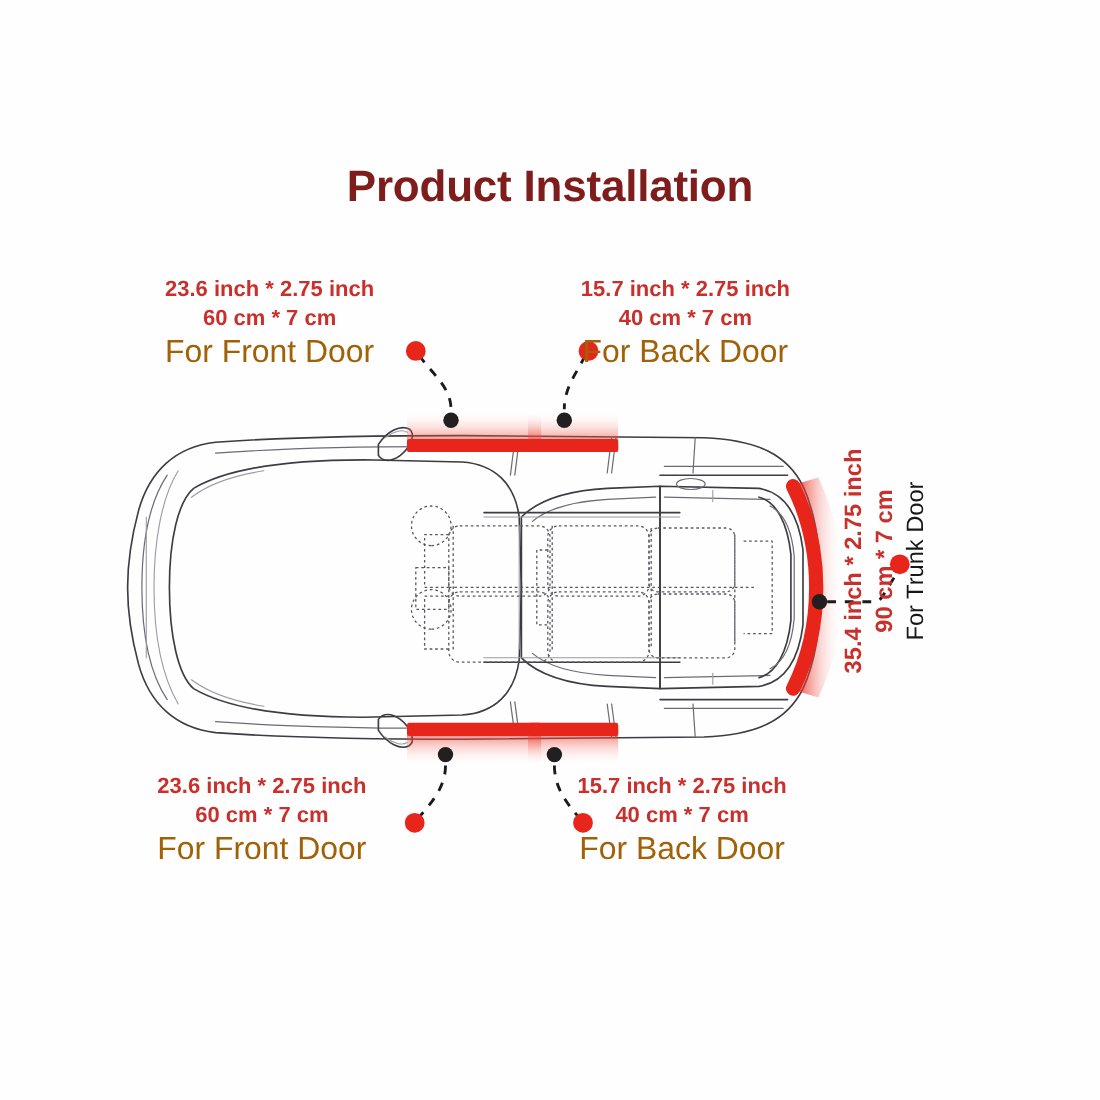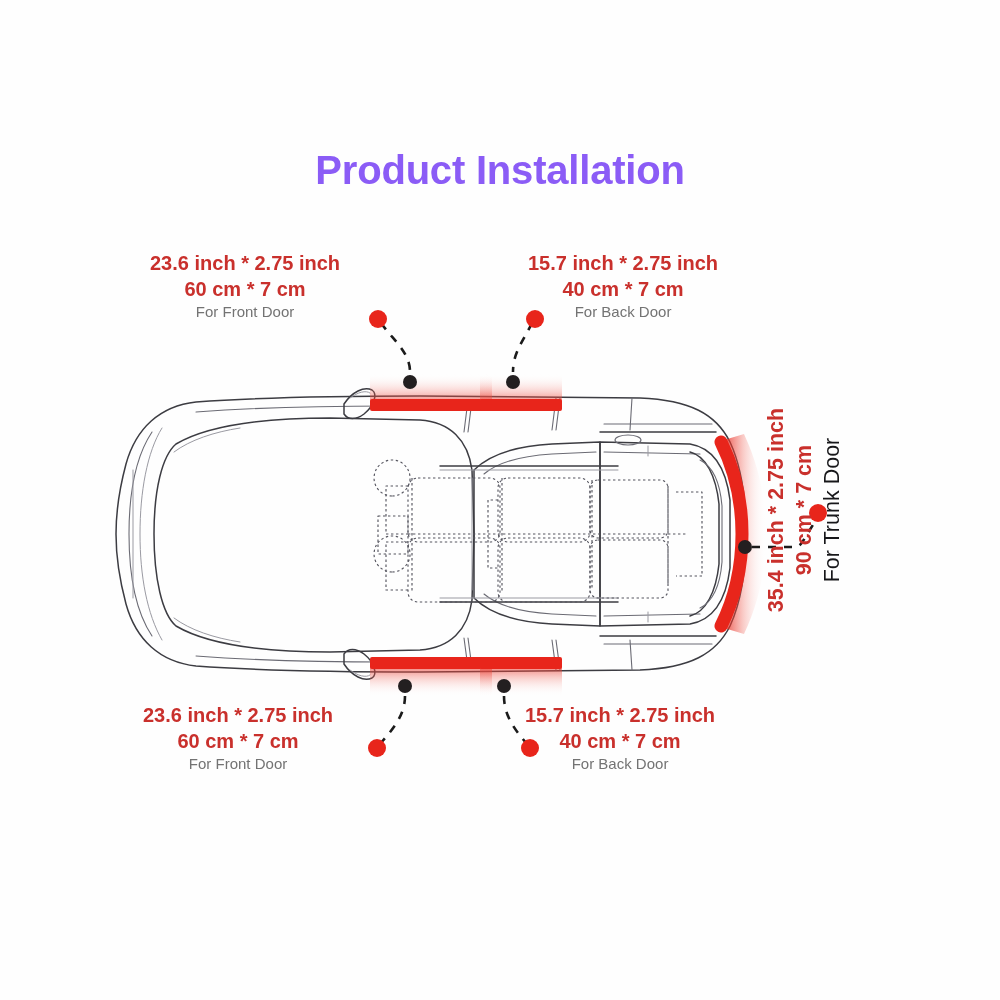--- a/index.html
+++ b/index.html
@@ -18,38 +18,38 @@
 
   
   #title {
     position: absolute;
     left: 0;
     top: 148px;
     width: 1000px;
     text-align: center;
     font-size: 40px;
     font-weight: bold;
-    color: #8b5cf6;
+    color: #7f1d1d;
     letter-spacing: -0.2px;
   }
 
   
   .callout {
     position: absolute;
     line-height: 1.30;
     white-space: nowrap;
   }
   .callout .dim {
     color: #c9302c;
     font-weight: bold;
     font-size: 20px;
   }
   .callout .loc {
-    color: #737373;
-    font-size: 15px;
+    color: #a16207;
+    font-size: 29px;
     font-weight: normal;
   }
   .c-center { text-align: center; }
 
   #callout-top-left  { left: 150px;  top: 250px; }
   #callout-top-right { left: 528px;  top: 250px; }
   #callout-bot-left  { left: 143px;  top: 702px; }
   #callout-bot-right { left: 525px;  top: 702px; }
 
   

